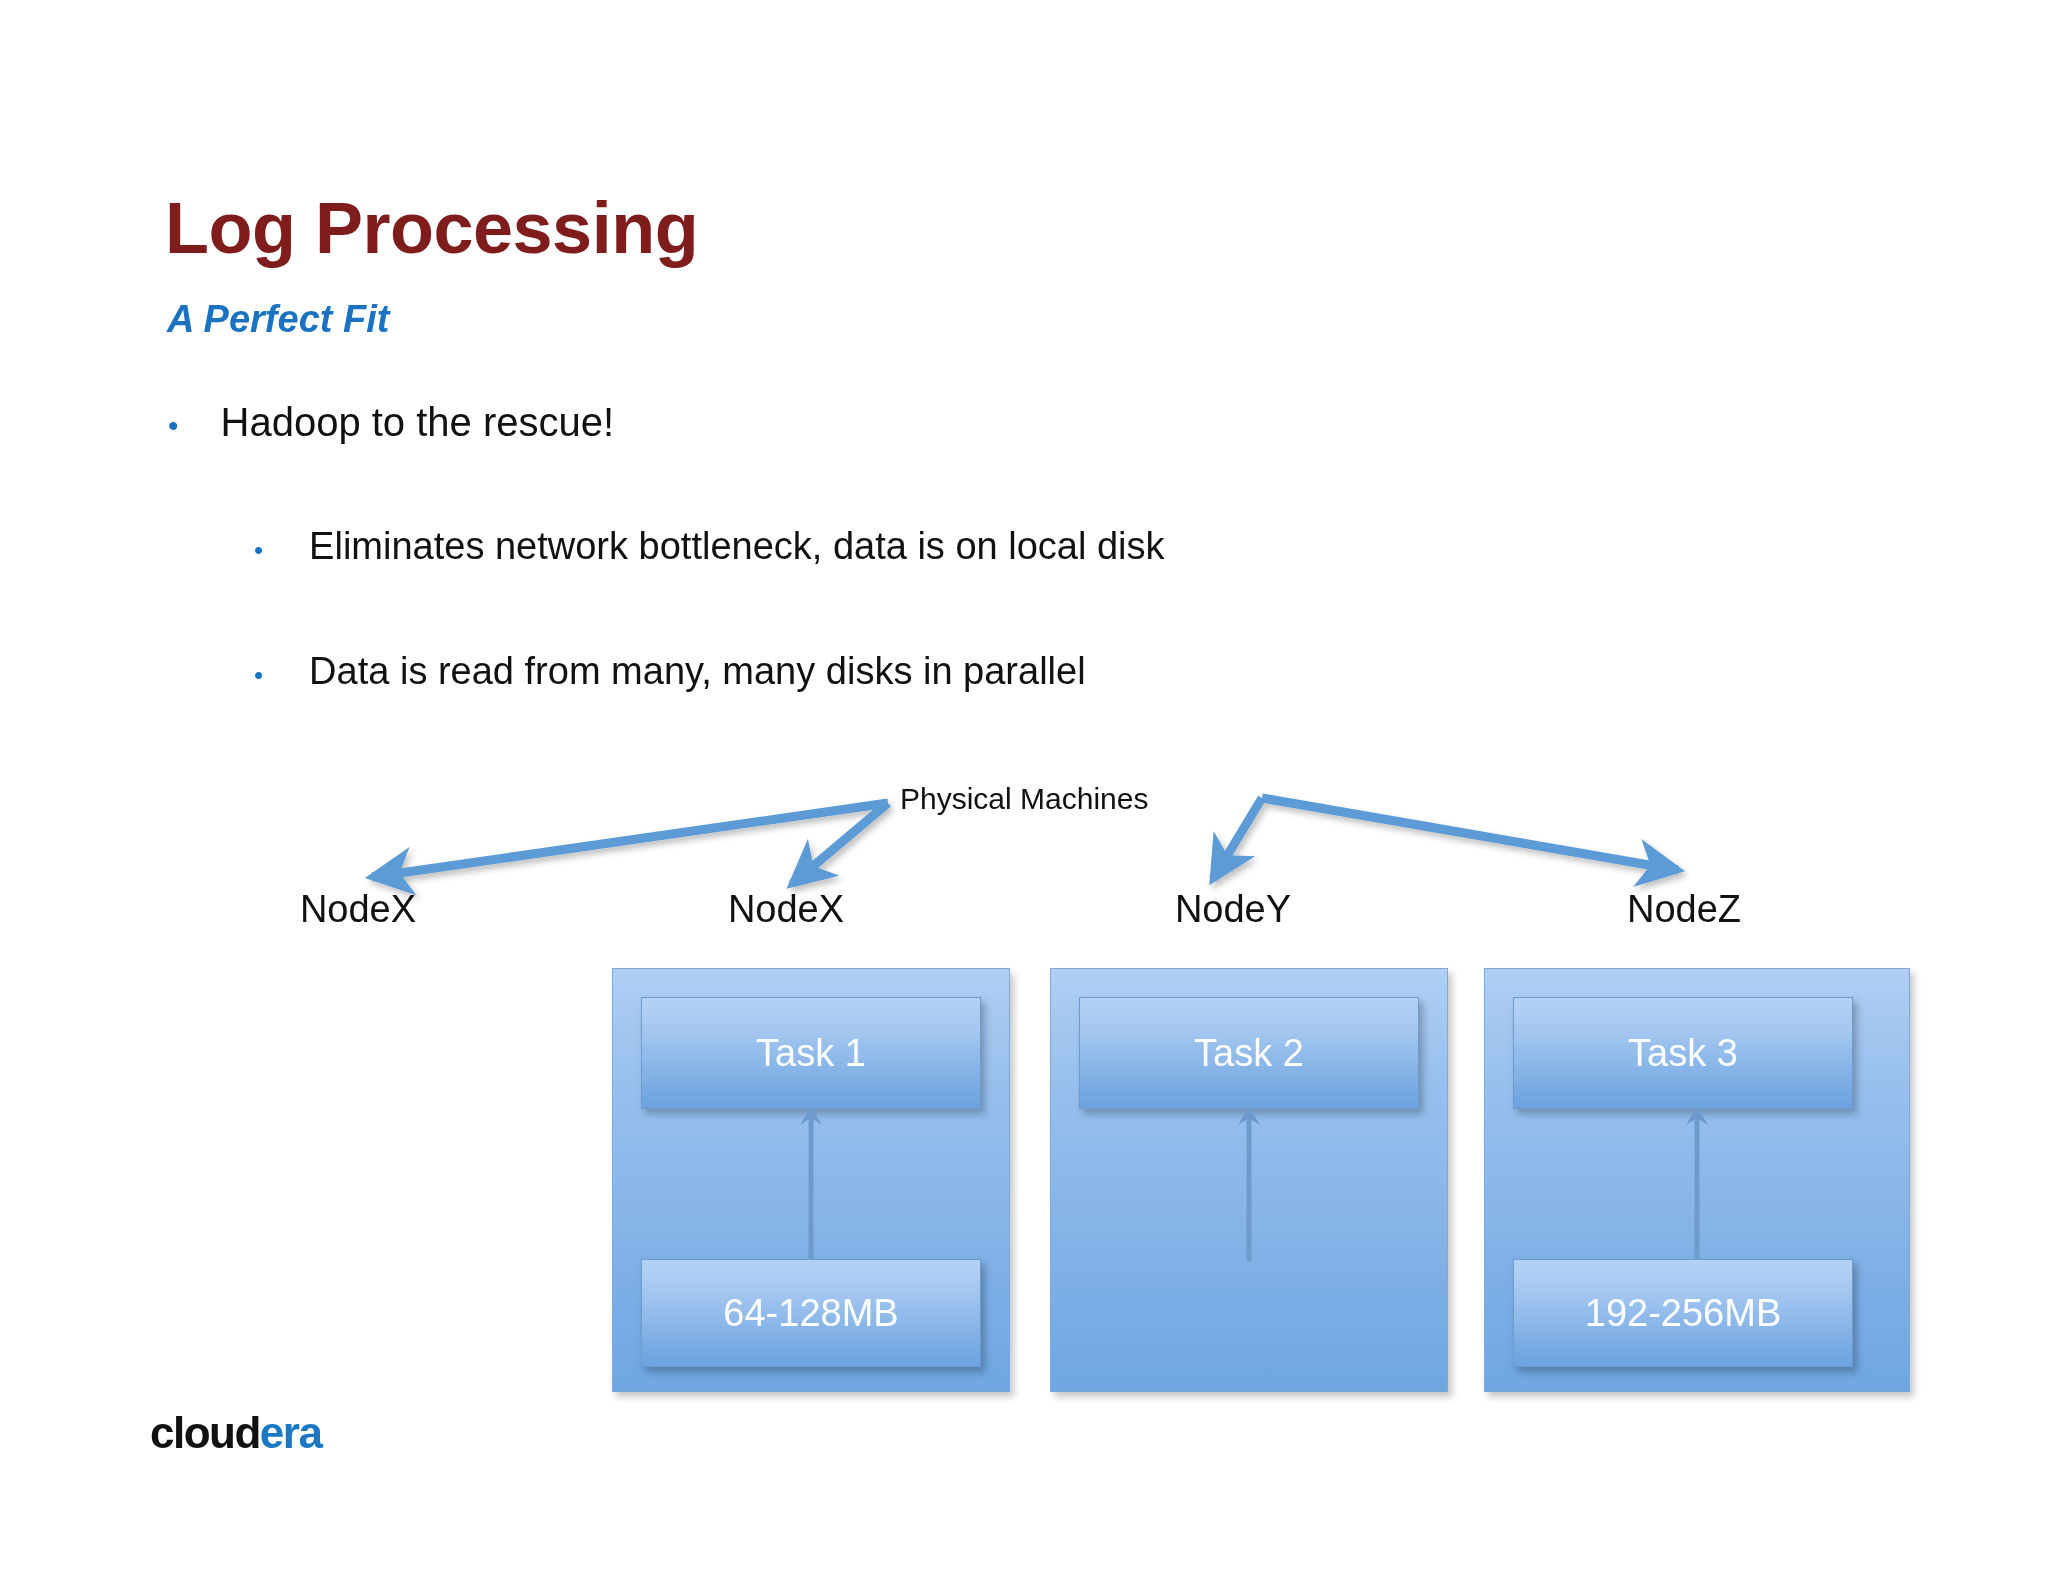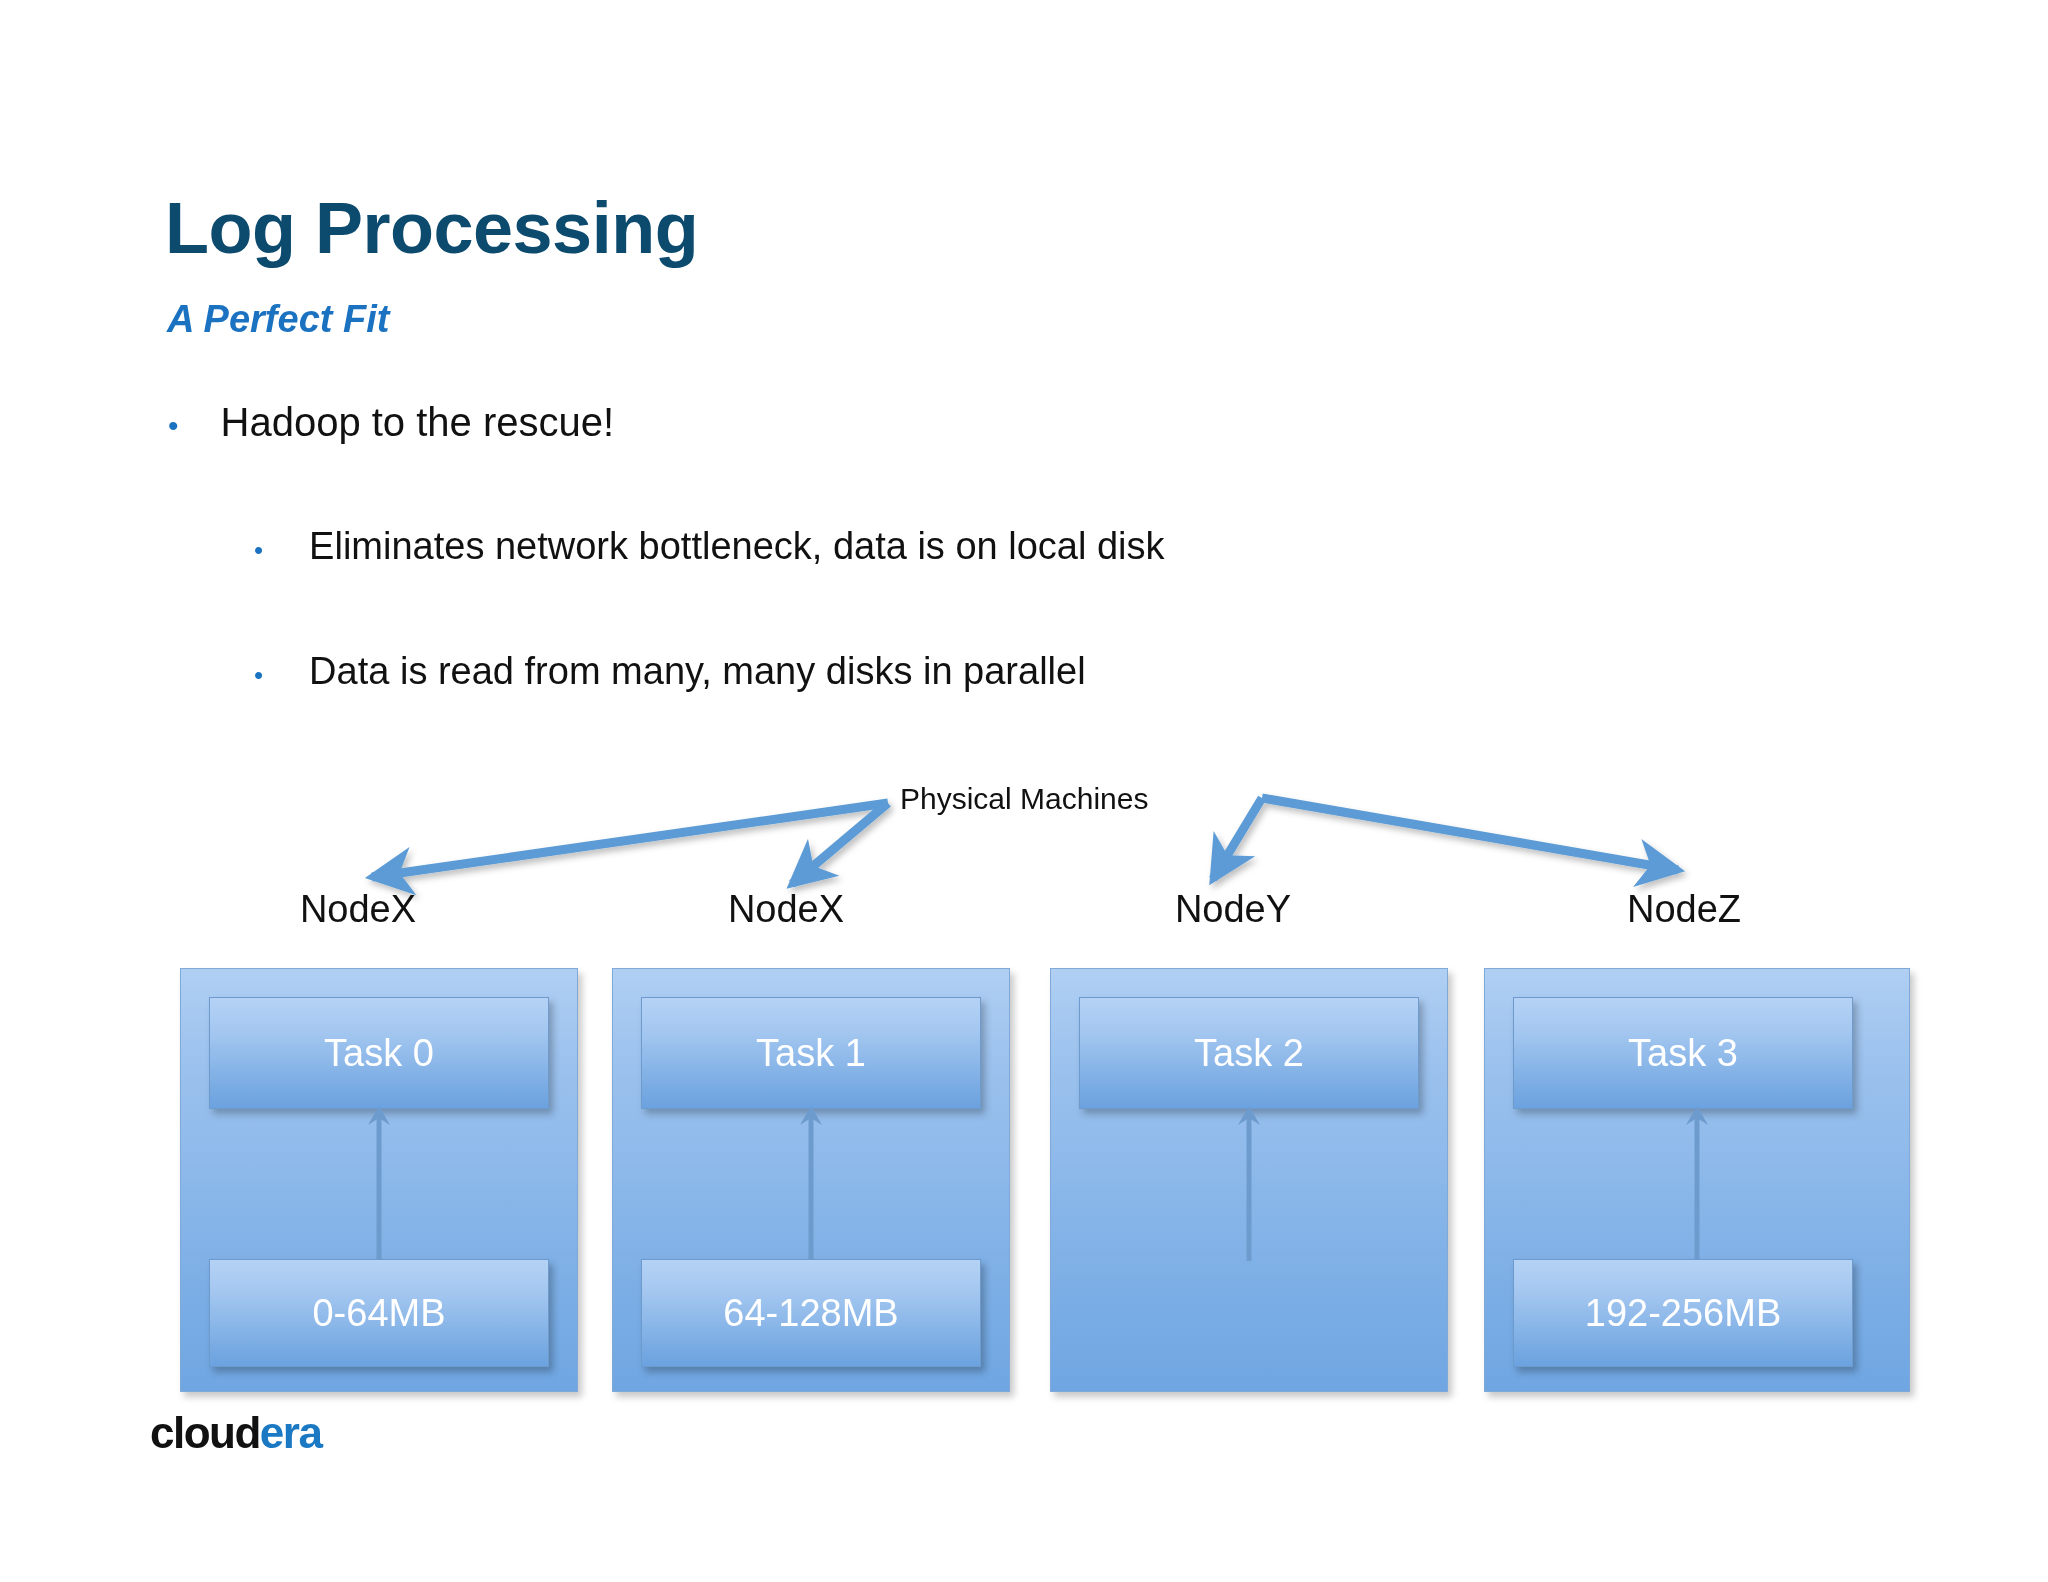--- a/index.html
+++ b/index.html
@@ -18,21 +18,21 @@
     overflow: hidden;
   }
 
   
   #title {
     position: absolute;
     left: 165px;
     top: 192px;
     font-size: 72px;
     font-weight: bold;
-    color: #0c4a6e;
+    color: #7f1d1d;
     letter-spacing: -0.5px;
     line-height: 1.0;
     white-space: nowrap;
   }
   #subtitle {
     position: absolute;
     left: 167px;
     top: 298px;
     font-size: 38px;
     font-weight: bold;
@@ -198,28 +198,20 @@
       </g>
     </svg>
 
     <div id="physical-machines-label">Physical Machines</div>
 
     <div class="node-label" style="left:358px;">NodeX</div>
     <div class="node-label" style="left:786px;">NodeX</div>
     <div class="node-label" style="left:1233px;">NodeY</div>
     <div class="node-label" style="left:1684px;">NodeZ</div>
 
-    <div class="node-box" style="left:180px;">
-      <div class="inner-box inner-task">Task 0</div>
-      <svg class="inner-arrow" viewBox="0 0 26 158" xmlns="http://www.w3.org/2000/svg">
-        <line x1="13" y1="156" x2="13" y2="12" stroke="#6E9BCE" stroke-width="5"></line>
-        <path d="M13,1 L24,20 L13,13 L2,20 Z" fill="#6E9BCE"></path>
-      </svg>
-      <div class="inner-box inner-data">0-64MB</div>
-    </div>
 
     <div class="node-box" style="left:612px;">
       <div class="inner-box inner-task">Task 1</div>
       <svg class="inner-arrow" viewBox="0 0 26 158" xmlns="http://www.w3.org/2000/svg">
         <line x1="13" y1="156" x2="13" y2="12" stroke="#6E9BCE" stroke-width="5"></line>
         <path d="M13,1 L24,20 L13,13 L2,20 Z" fill="#6E9BCE"></path>
       </svg>
       <div class="inner-box inner-data">64-128MB</div>
     </div>
 

